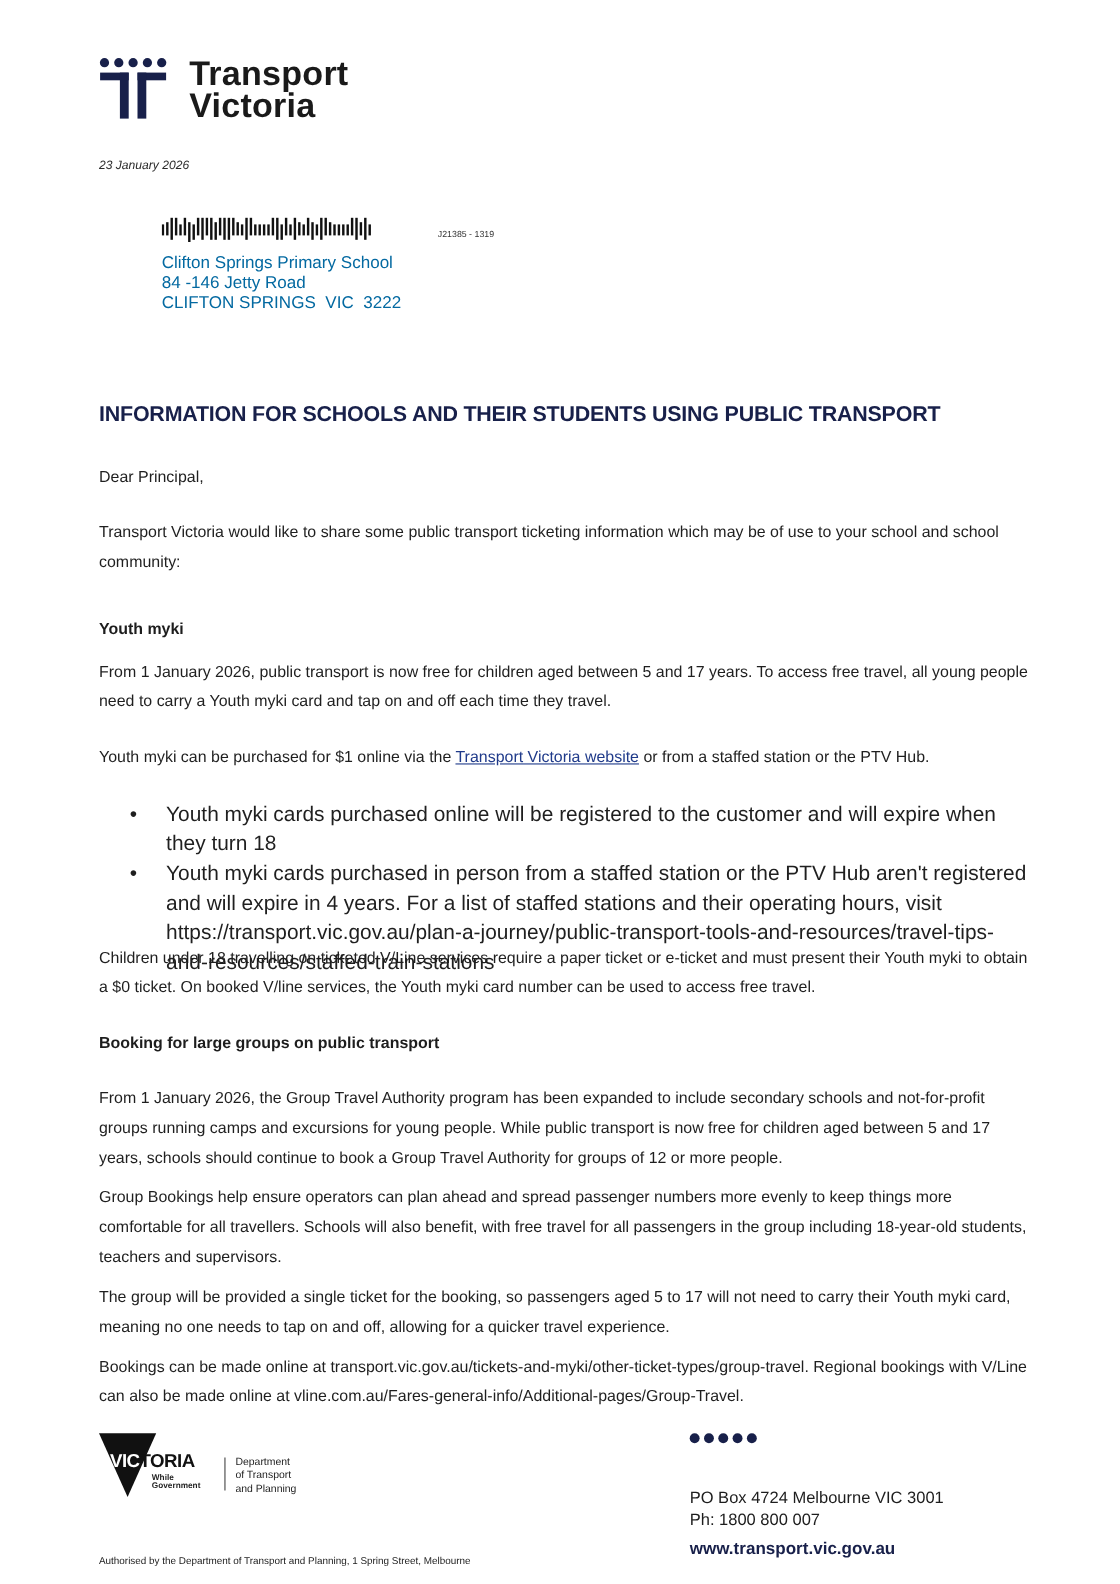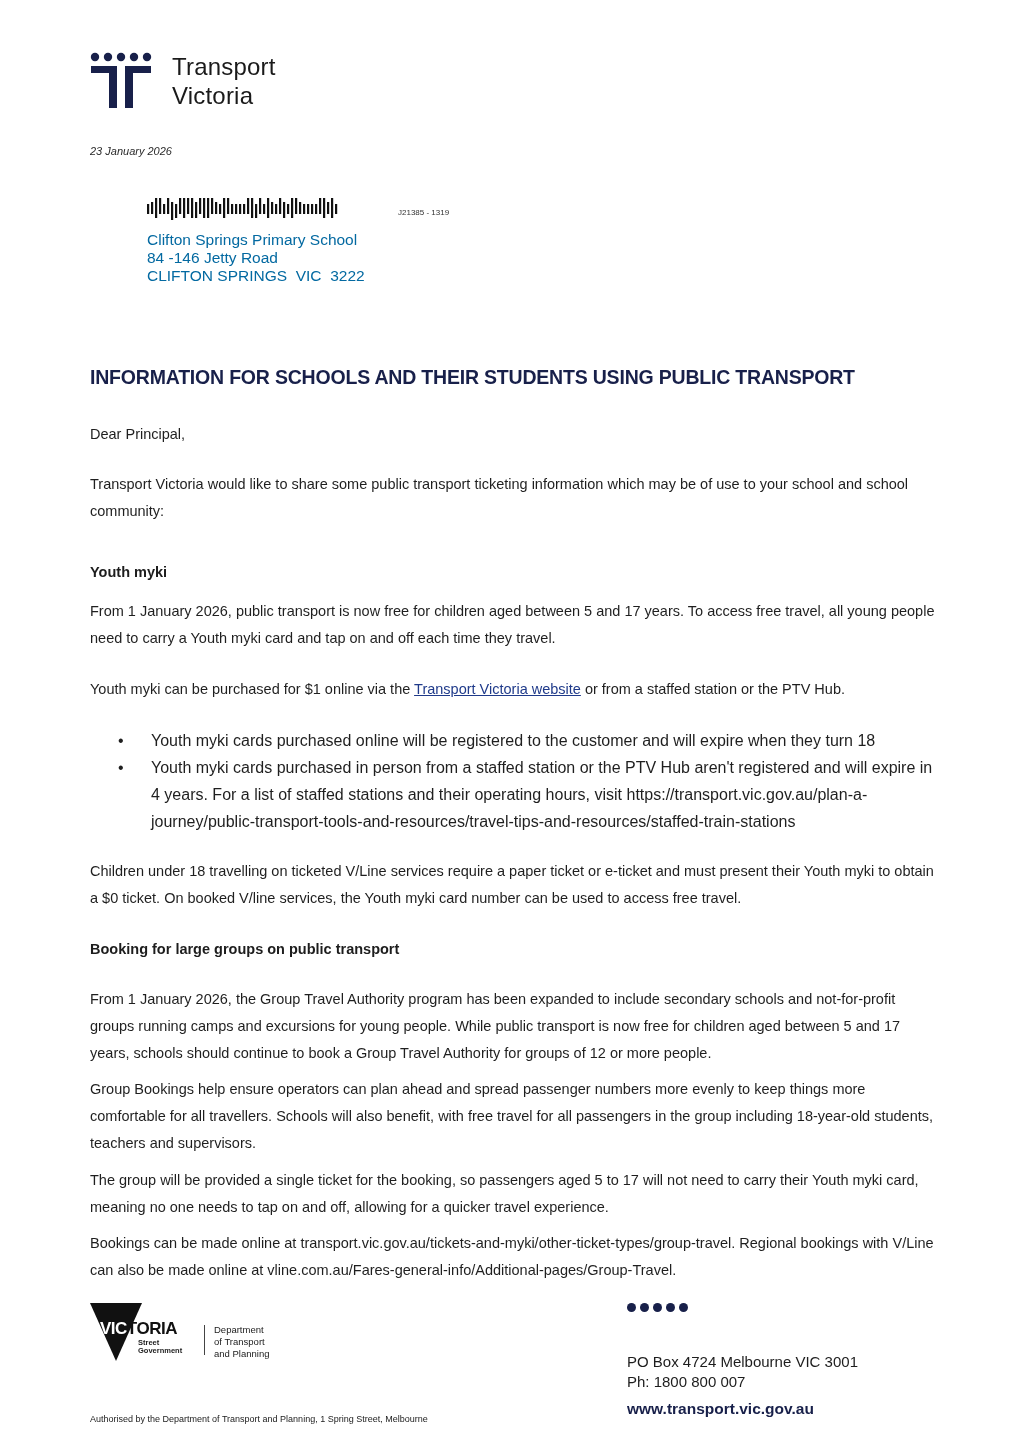--- a/index.html
+++ b/index.html
@@ -3,37 +3,37 @@
 <meta charset="utf-8">
 <style>
   * { margin: 0; padding: 0; box-sizing: border-box; }
   html, body { width: 1018px; height: 1440px; background: #ffffff; }
   body { position: relative; font-family: "Liberation Sans", sans-serif; color: #1d1d1d; overflow: hidden; }
   .abs { position: absolute; }
 
   
   .logo { left: 90px; top: 52px; width: 240px; height: 62px; }
   .logo-mark { position: absolute; left: 0; top: 0; width: 66px; height: 56px; }
-  .logo-text { position: absolute; left: 82px; top: 0px; font-size: 24px; font-weight: normal; line-height: 29px; color: #1a1a1a; letter-spacing: 0.2px; }
+  .logo-text { position: absolute; left: 82px; top: 0px; font-size: 31px; font-weight: bold; line-height: 29px; color: #1a1a1a; letter-spacing: 0.2px; }
 
   .date { left: 90px; top: 145px; font-size: 11px; font-style: italic; color: #2a2a2a; }
 
   .barcode { left: 147px; top: 196px; width: 194px; height: 24px; }
   .ref { left: 398px; top: 208px; font-size: 8px; color: #333; }
 
   .address { left: 147px; top: 231px; font-size: 15.5px; line-height: 18px; color: #0369a1; }
 
   .heading { left: 90px; top: 366px; font-size: 19.5px; font-weight: bold; color: #18204a; letter-spacing: -0.2px; white-space: nowrap; }
 
   .p { left: 90px; width: 850px; font-size: 14.5px; line-height: 27px; color: #1f1f1f; }
   .sub { left: 90px; font-size: 14.5px; font-weight: bold; color: #1d1d1d; }
 
   .link { color: #1f3a8a; text-decoration: underline; }
 
-  .bullet-list { left: 118px; width: 820px; font-size: 16px; line-height: 27px; color: #1f1f1f; }
+  .bullet-list { left: 118px; width: 820px; font-size: 19px; line-height: 27px; color: #1f1f1f; }
   .bullet { position: relative; padding-left: 33px; }
   .bullet::before { content: "•"; position: absolute; left: 0; top: 0; }
 
   
   .vic-logo { left: 90px; top: 1303px; width: 190px; height: 60px; }
   .vic-tri { position: absolute; left: 0; top: 0; width: 0; height: 0; border-left: 26px solid transparent; border-right: 26px solid transparent; border-top: 58px solid #111; }
   .vic-word { position: absolute; left: 10px; top: 16px; font-size: 17px; font-weight: 900; letter-spacing: -0.5px; color: #111; }
   .vic-word .v { color: #fff; }
   .vic-sub { position: absolute; left: 48px; top: 36px; font-size: 7.5px; line-height: 8px; color: #222; font-weight: bold; }
   .vic-div { position: absolute; left: 114px; top: 22px; width: 1px; height: 30px; background: #444; }
@@ -152,21 +152,21 @@
 <div class="abs sub" style="top:941px">Booking for large groups on public transport</div>
 <div class="abs p" style="top:986px">From 1 January 2026, the Group Travel Authority program has been expanded to include secondary schools and not-for-profit groups running camps and excursions for young people. While public transport is now free for children aged between 5 and 17 years, schools should continue to book a Group Travel Authority for groups of 12 or more people.</div>
 <div class="abs p" style="top:1076px">Group Bookings help ensure operators can plan ahead and spread passenger numbers more evenly to keep things more comfortable for all travellers. Schools will also benefit, with free travel for all passengers in the group including 18-year-old students, teachers and supervisors.</div>
 <div class="abs p" style="top:1167px">The group will be provided a single ticket for the booking, so passengers aged 5 to 17 will not need to carry their Youth myki card, meaning no one needs to tap on and off, allowing for a quicker travel experience.</div>
 <div class="abs p" style="top:1230px">Bookings can be made online at transport.vic.gov.au/tickets-and-myki/other-ticket-types/group-travel. Regional bookings with V/Line can also be made online at vline.com.au/Fares-general-info/Additional-pages/Group-Travel.</div>
 
 <div class="abs vic-logo">
   <div class="vic-tri"></div>
   <div class="vic-word"><span class="v">VIC</span><span>TORIA</span></div>
   <div class="vic-sub">
-    <div>Street</div>
+    <div>While</div>
     <div>Government</div>
   </div>
   <div class="vic-div"></div>
   <div class="vic-dept">
     <div>Department</div>
     <div>of Transport</div>
     <div>and Planning</div>
   </div>
 </div>
 

